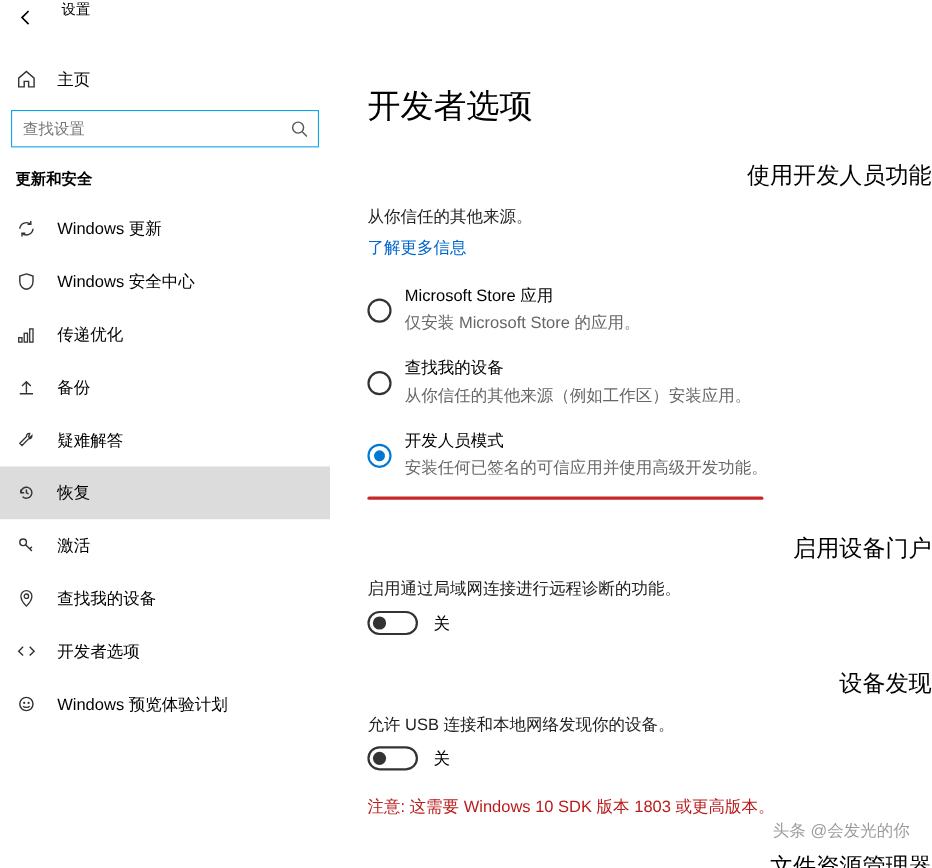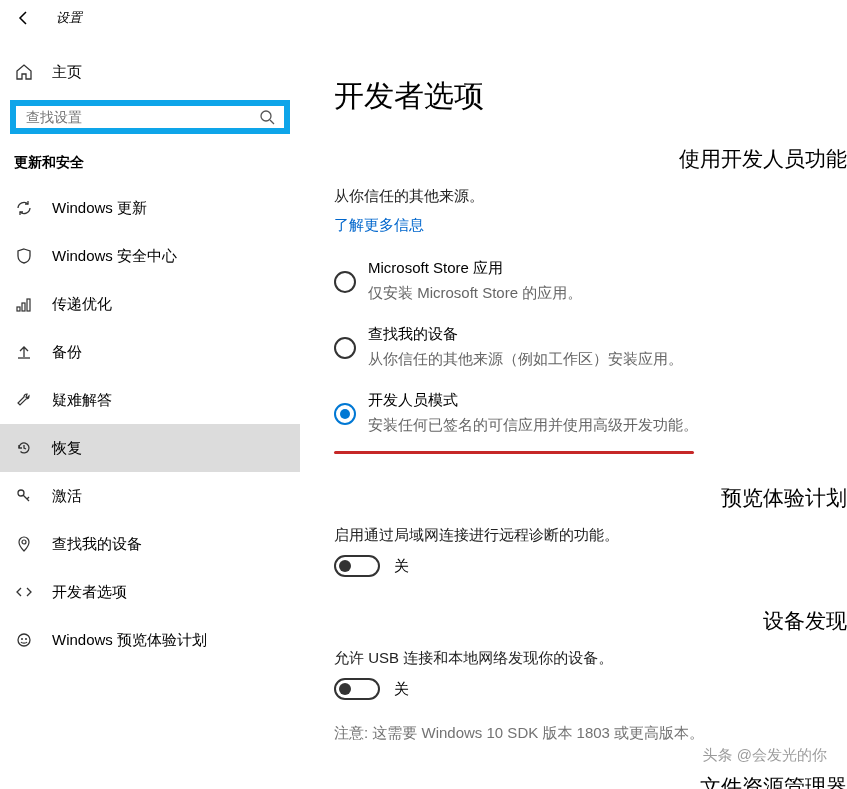--- a/index.html
+++ b/index.html
@@ -1,39 +1,39 @@
 <!DOCTYPE html>
 <html><head>
   <meta charset="utf-8">
   <style>
     * { margin: 0; padding: 0; box-sizing: border-box; font-family: "Microsoft YaHei", "Segoe UI", sans-serif; }
     body { width: 847px; height: 789px; background: #fff; color: #000; overflow: hidden; display: flex; flex-direction: column; }
-    .titlebar { display: flex; align-items: center; height: 36px; padding: 0 8px; font-style: italic; }
+    .titlebar { display: flex; align-items: flex-start; height: 36px; padding: 0 8px; }
     .titlebar .back { width: 32px; height: 32px; display: flex; align-items: center; justify-content: center; cursor: pointer; }
     .titlebar .title { font-size: 13px; margin-left: 16px; }
     .content { display: flex; flex: 1; overflow: hidden; }
     .sidebar { width: 300px; padding: 14px 0 16px 0; }
     .home-row { display: flex; align-items: center; height: 44px; padding: 0 14px; cursor: pointer; }
     .home-row .icon { width: 20px; display: flex; justify-content: center; }
     .home-row .label { margin-left: 18px; font-size: 15px; }
     .search-wrap { padding: 6px 10px 14px 10px; }
-    .search { position: relative; display: flex; align-items: center; border: 6px solid #0ea5e9; height: 34px; background: #fff; }
+    .search { position: relative; display: flex; align-items: center; border: 1px solid #0ea5e9; height: 34px; background: #fff; }
     .search input { border: none; outline: none; flex: 1; padding: 0 10px; font-size: 14px; background: transparent; }
     .search .sicon { width: 34px; display: flex; align-items: center; justify-content: center; color: #555; }
     .section-title { font-size: 14px; font-weight: 600; padding: 6px 14px 12px 14px; }
     .nav { }
     .nav-item { display: flex; align-items: center; height: 48px; padding: 0 14px; cursor: pointer; }
     .nav-item.selected { background: #dcdcdc; }
     .nav-item .icon { width: 20px; display: flex; justify-content: center; color: #333; }
     .nav-item .label { margin-left: 18px; font-size: 15px; }
     .main { flex: 1; padding: 40px 0 0 34px; overflow-y: auto; }
     .page-title { font-size: 30px; font-weight: 500; margin-bottom: 28px; }
     .sub-title { font-size: 21px; font-weight: 500; margin-bottom: 14px; text-align: right; }
     .desc { font-size: 15px; color: #222; margin-bottom: 10px; }
-    .desc.gray { color: #737373; }
+    .desc.gray { color: #b91c1c; }
     .link { color: #0066cc; font-size: 15px; margin-bottom: 24px; display: inline-block; cursor: pointer; }
     .radio-group { margin-bottom: 30px; }
     .radio-item { display: flex; align-items: center; margin-bottom: 22px; cursor: pointer; }
     .radio-circle { width: 22px; height: 22px; border: 2px solid #333; border-radius: 50%; flex-shrink: 0; display: flex; align-items: center; justify-content: center; margin-top: 1px; }
     .radio-circle.sel { border-color: #0078d4; }
     .radio-circle.sel::after { content: ""; width: 10px; height: 10px; background: #0078d4; border-radius: 50%; }
     .radio-text { margin-left: 12px; }
     .radio-label { font-size: 15px; color: #000; margin-bottom: 6px; }
     .radio-desc { font-size: 15px; color: #666; }
     .underline-red { width: 360px; height: 3px; background: #c62828; border-radius: 2px; margin: -14px 0 28px 0; }
@@ -203,21 +203,21 @@
           <div class="radio-text">
             <div class="radio-label">开发人员模式</div>
             <div class="radio-desc">安装任何已签名的可信应用并使用高级开发功能。</div>
           </div>
         </div>
       </div>
       <div class="underline-red"></div>
     </div>
 
     <div class="section">
-      <h2 class="sub-title">预览体验计划</h2>
+      <h2 class="sub-title">启用设备门户</h2>
       <p class="desc">启用通过局域网连接进行远程诊断的功能。</p>
       <div class="toggle-row">
         <div class="toggle"></div>
         <span class="toggle-label">关</span>
       </div>
     </div>
 
     <div class="section">
       <h2 class="sub-title">设备发现</h2>
       <p class="desc">允许 USB 连接和本地网络发现你的设备。</p>

